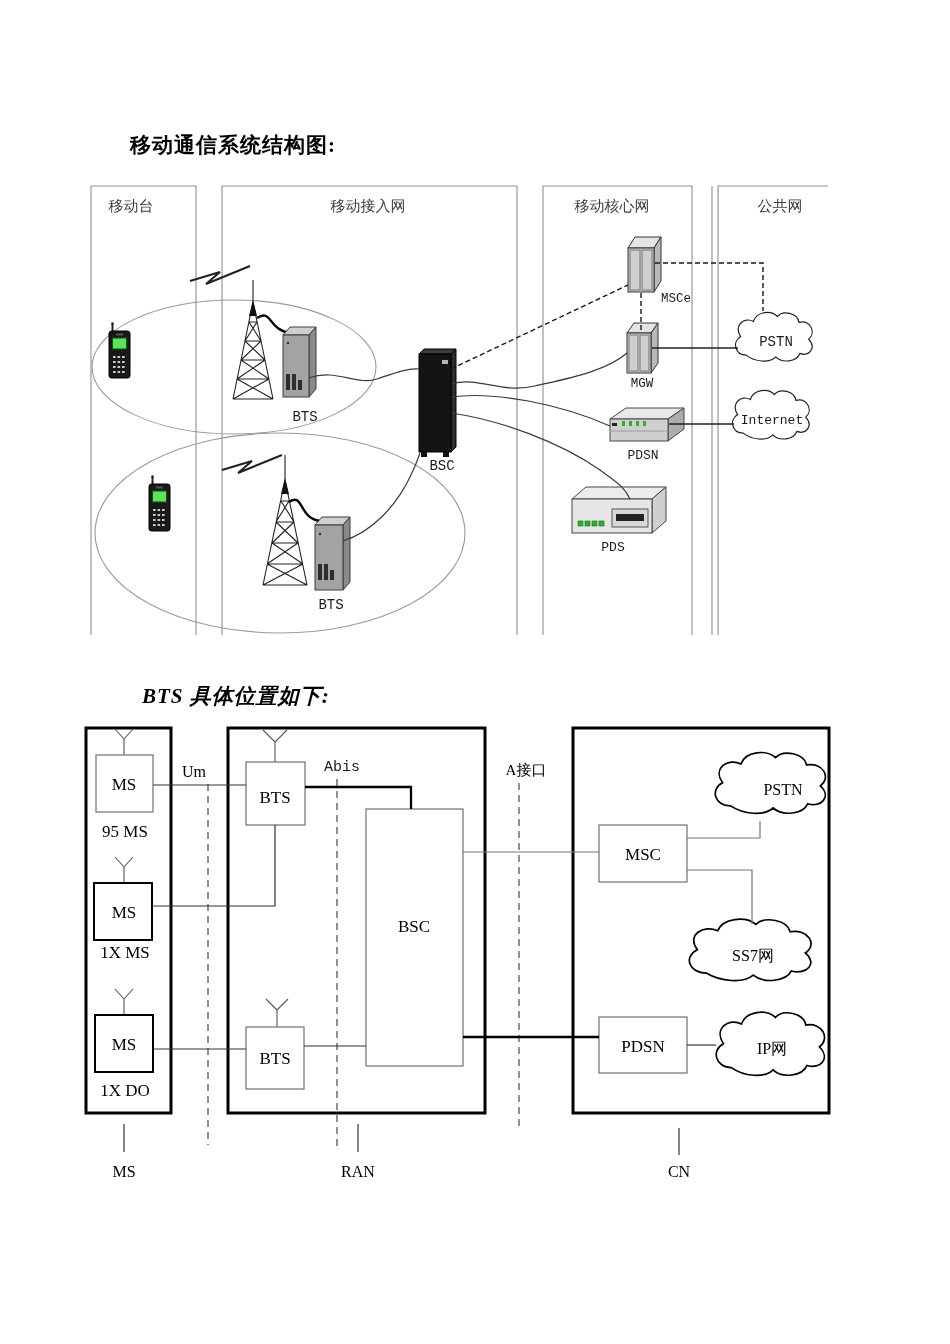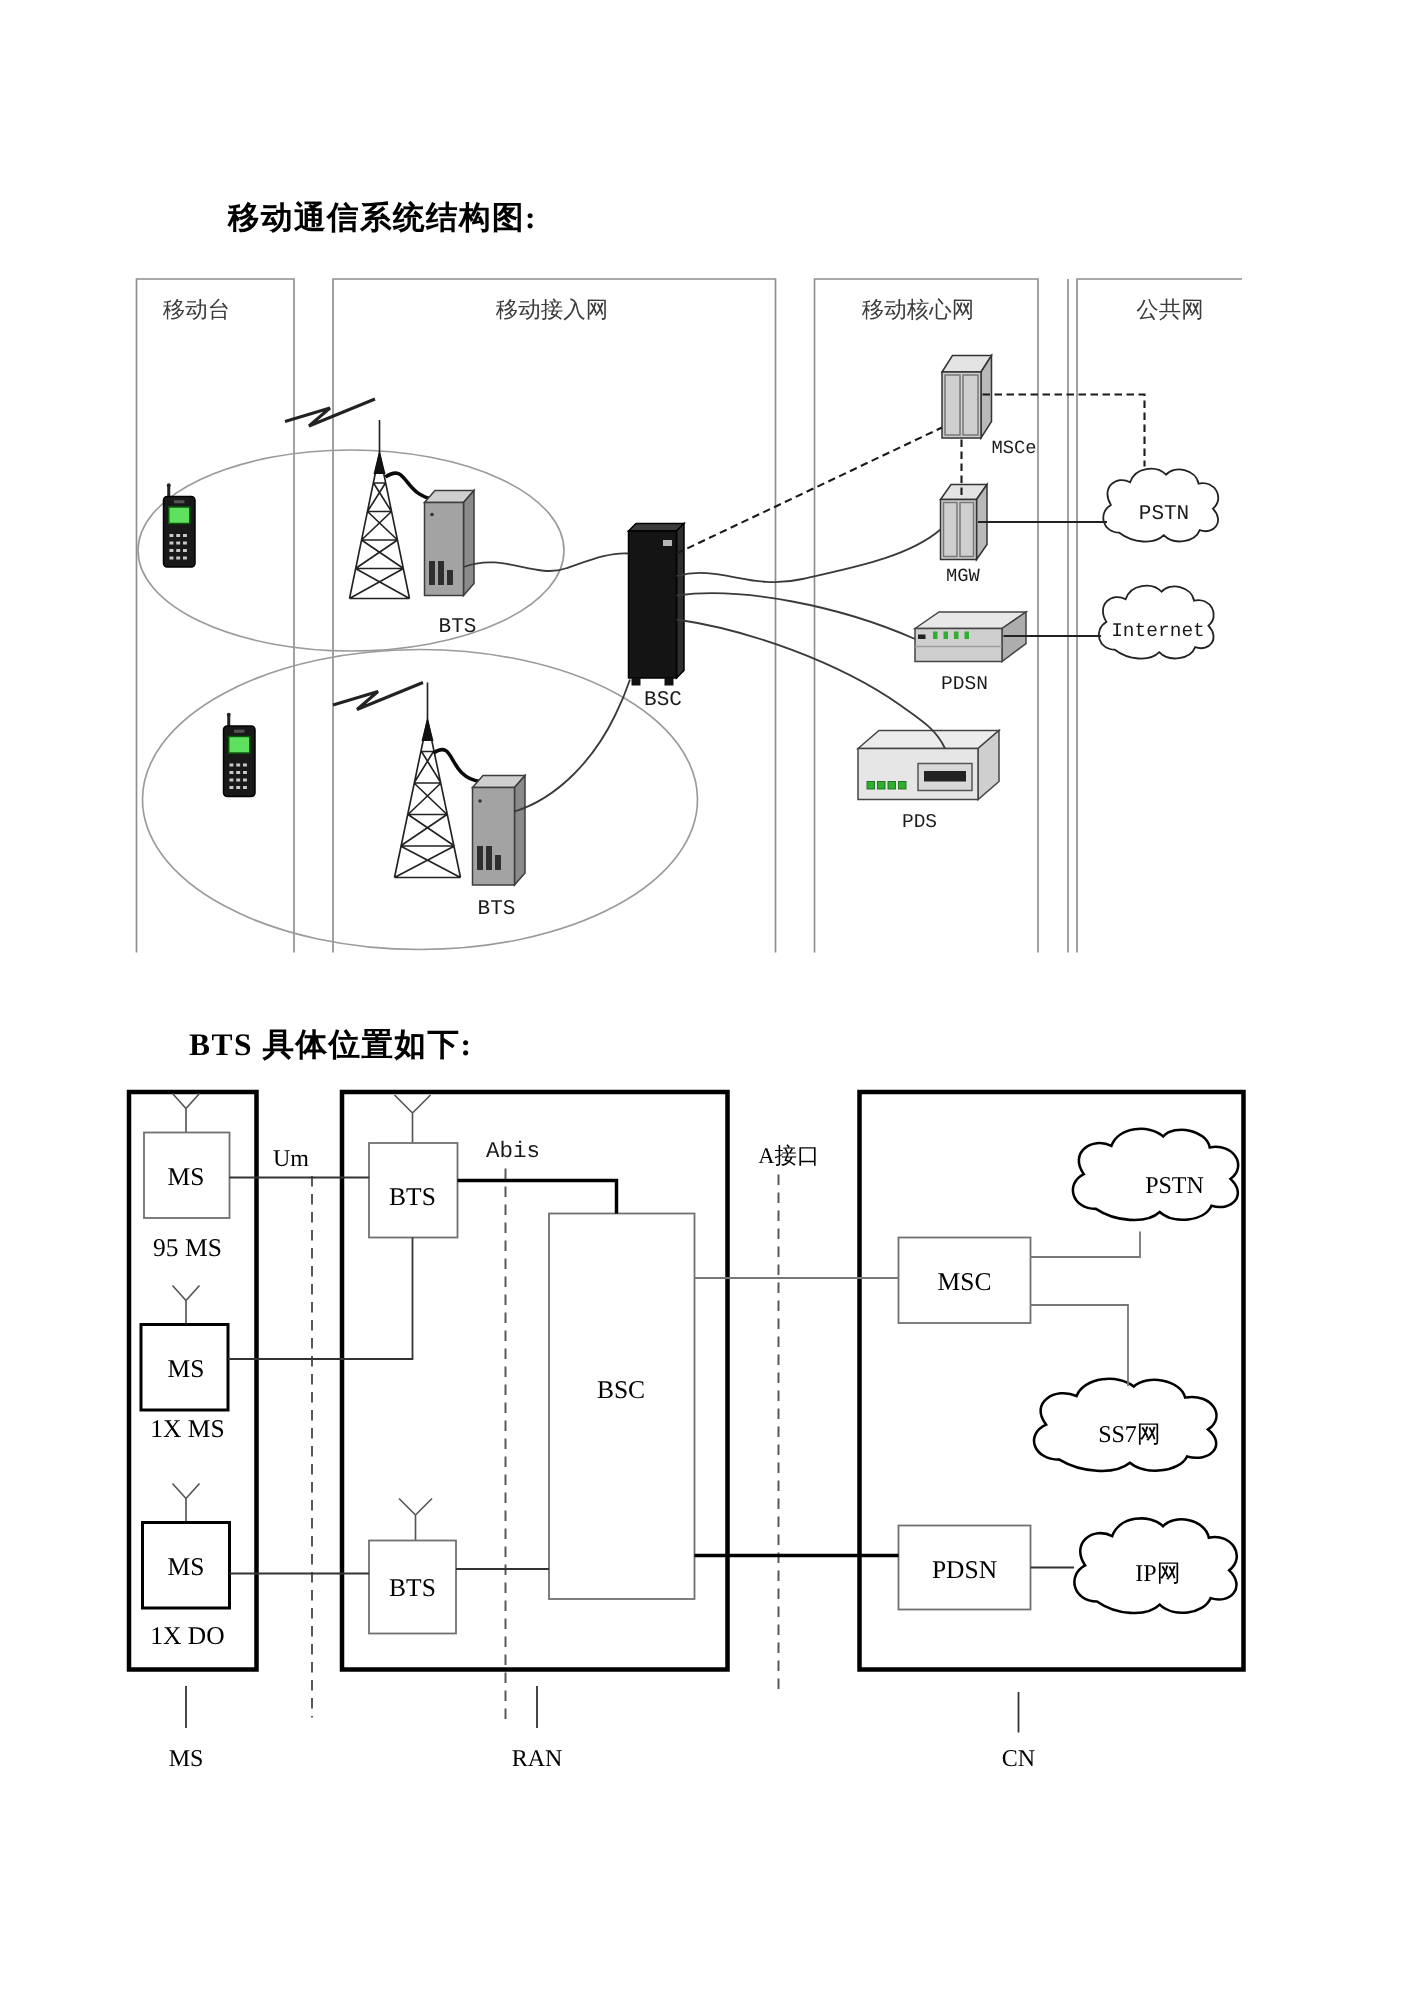--- a/index.html
+++ b/index.html
@@ -30,22 +30,22 @@
   .dsh2{stroke:#555;stroke-width:1.3;fill:none;stroke-dasharray:7 5;}
   .ant{stroke:#555;stroke-width:1.1;fill:none;}
   .cloud1{fill:#fff;stroke:#222;stroke-width:1.2;}
   .cloud2{fill:#fff;stroke:#000;stroke-width:1.7;}
 </style>
 </head>
 <body>
 
 <div id="page">
 
-  <div class="doc-title" style="left:152px;top:131px;">移动通信系统结构图:</div>
-  <div class="doc-title" style="left:126px;top:682px;">BTS 具体位置如下:</div>
+  <div class="doc-title" style="left:130px;top:131px;">移动通信系统结构图:</div>
+  <div class="doc-title" style="left:142px;top:682px;font-style:italic;">BTS 具体位置如下:</div>
 
   <svg width="950" height="1344" viewBox="0 0 950 1344">
     <defs>
       <path id="cloud" vector-effect="non-scaling-stroke" d="M -36,18 C -50,18 -54,2 -43,-4 C -52,-18 -38,-28 -27,-22
                C -23,-34 -5,-36 3,-28 C 10,-36 28,-32 30,-21
                C 44,-24 52,-9 42,-1 C 52,9 43,20 31,16
                C 27,26 9,28 1,20 C -7,28 -25,26 -36,18 Z"></path>
       <g id="phone">
         <rect x="2.5" y="-7" width="2" height="8" fill="#222"></rect>
         <circle cx="3.5" cy="-7.5" r="1.3" fill="#222"></circle>

